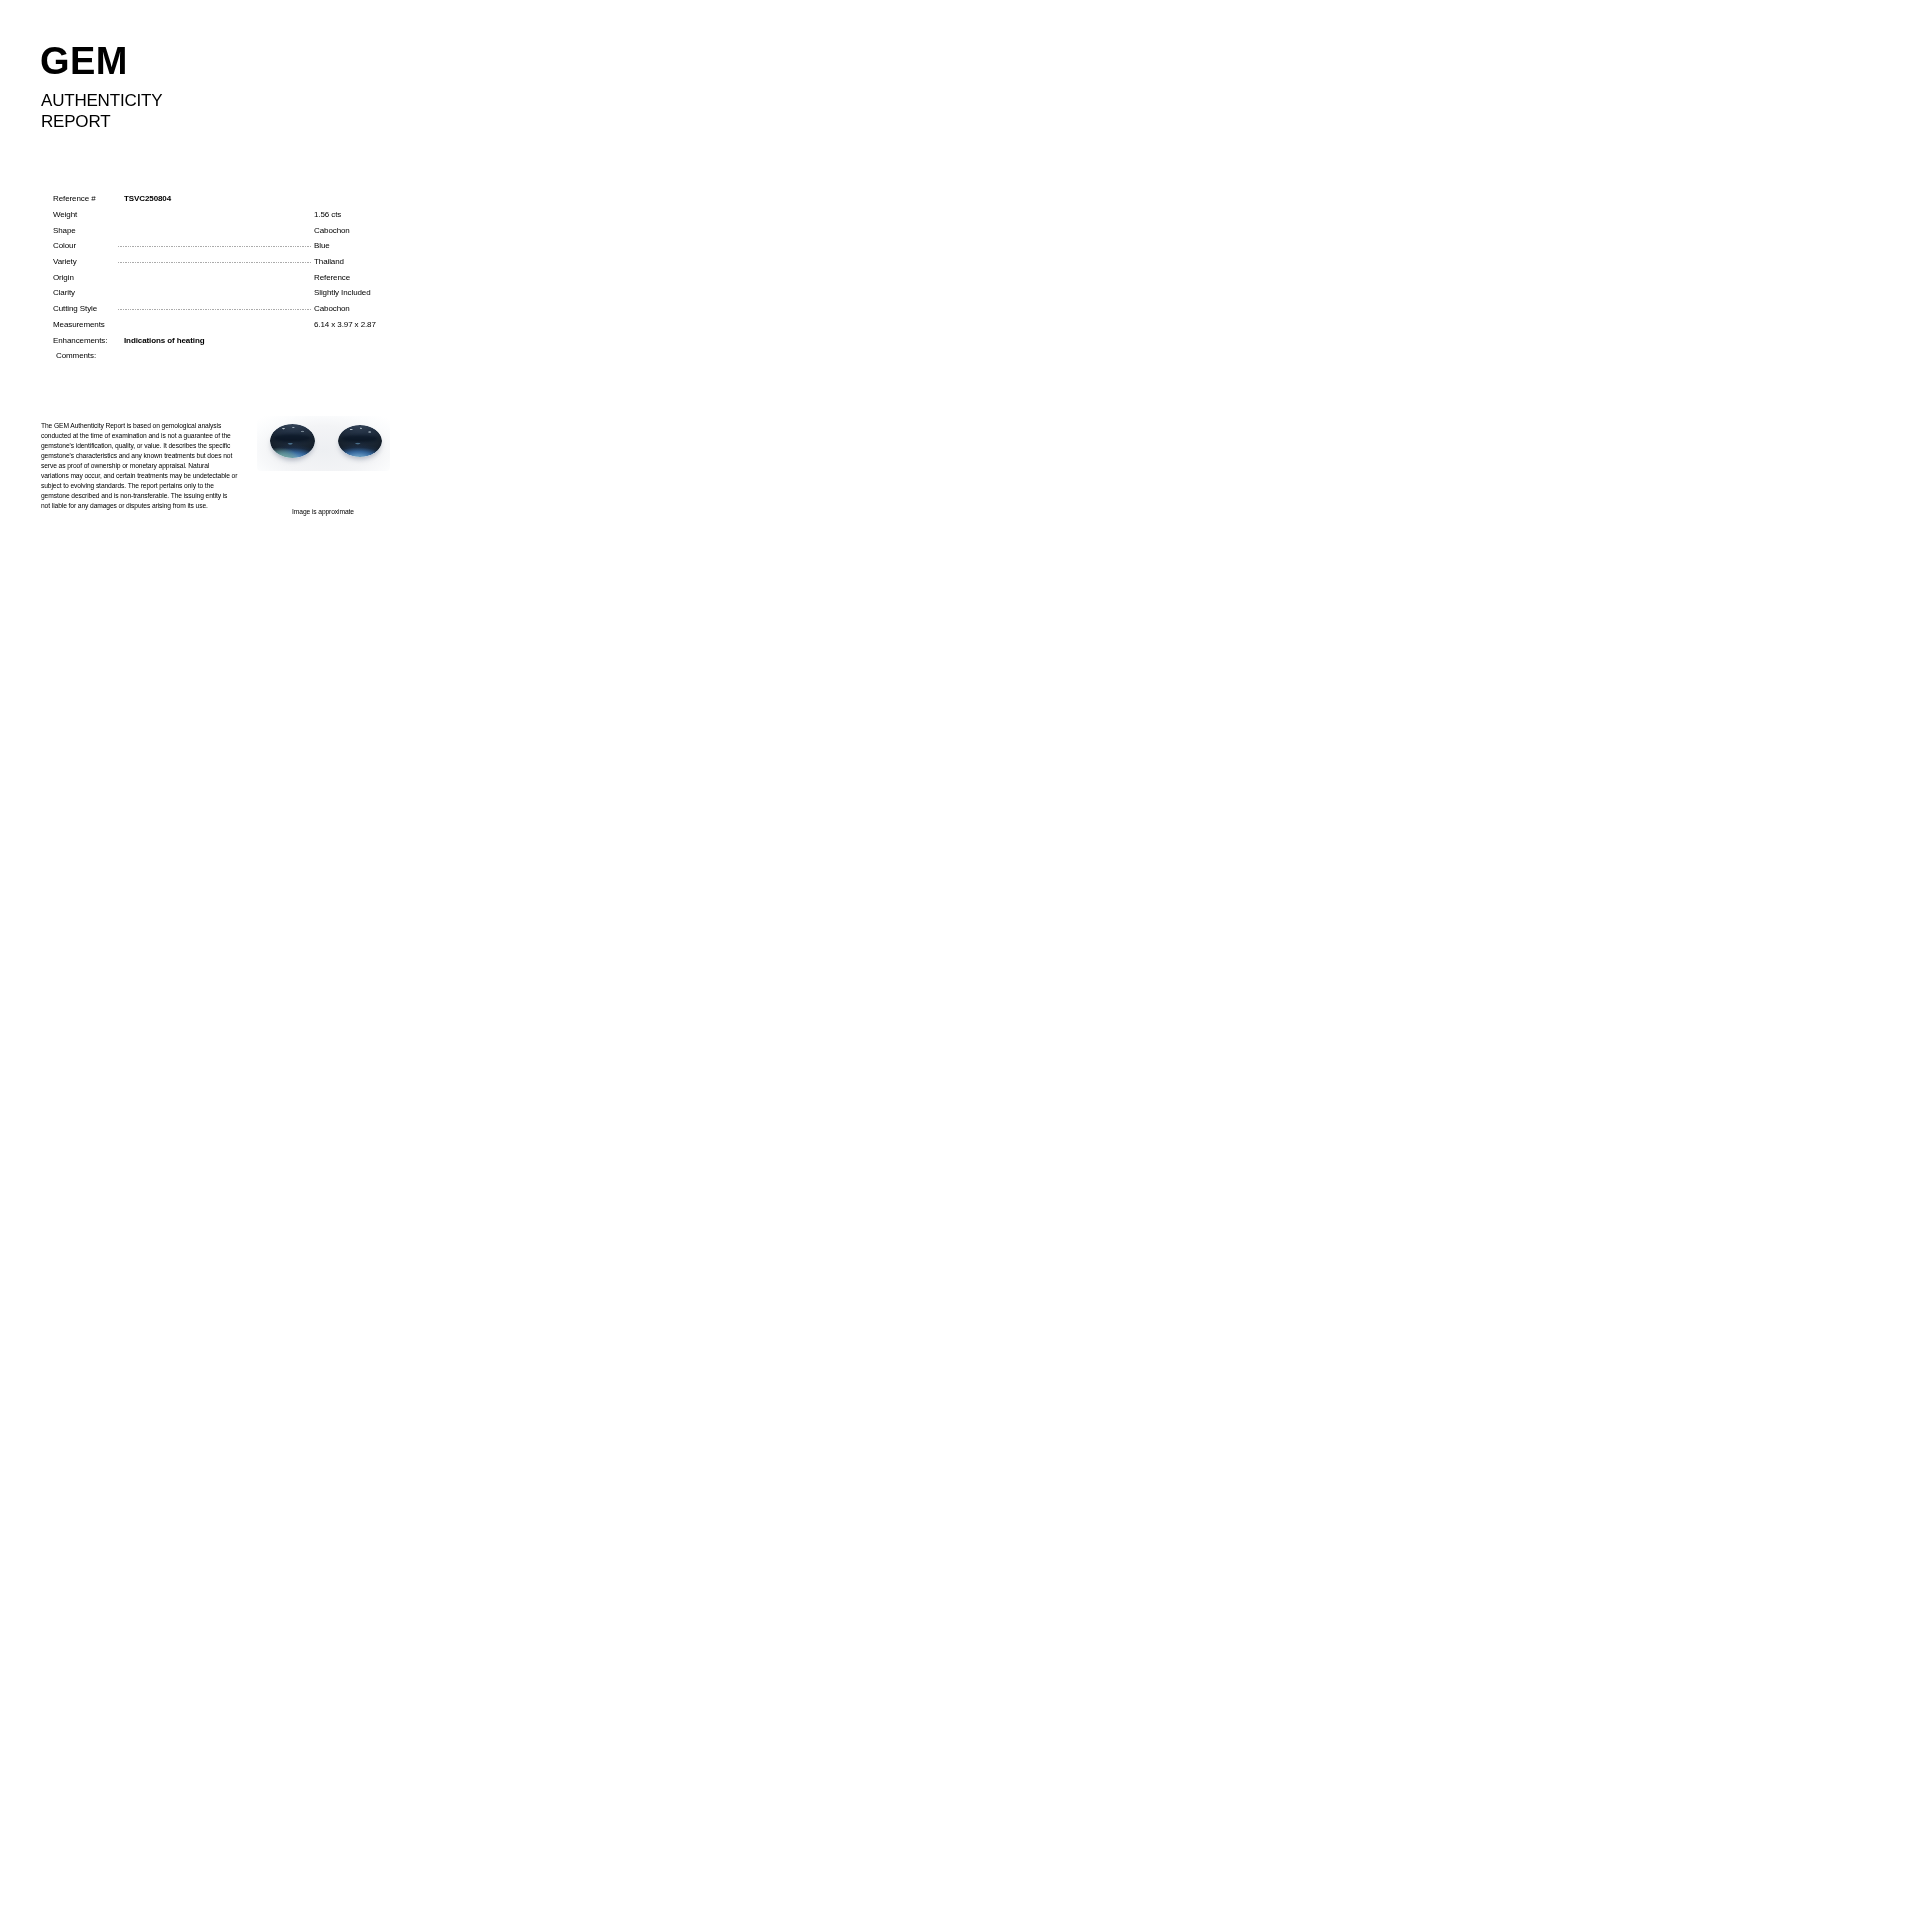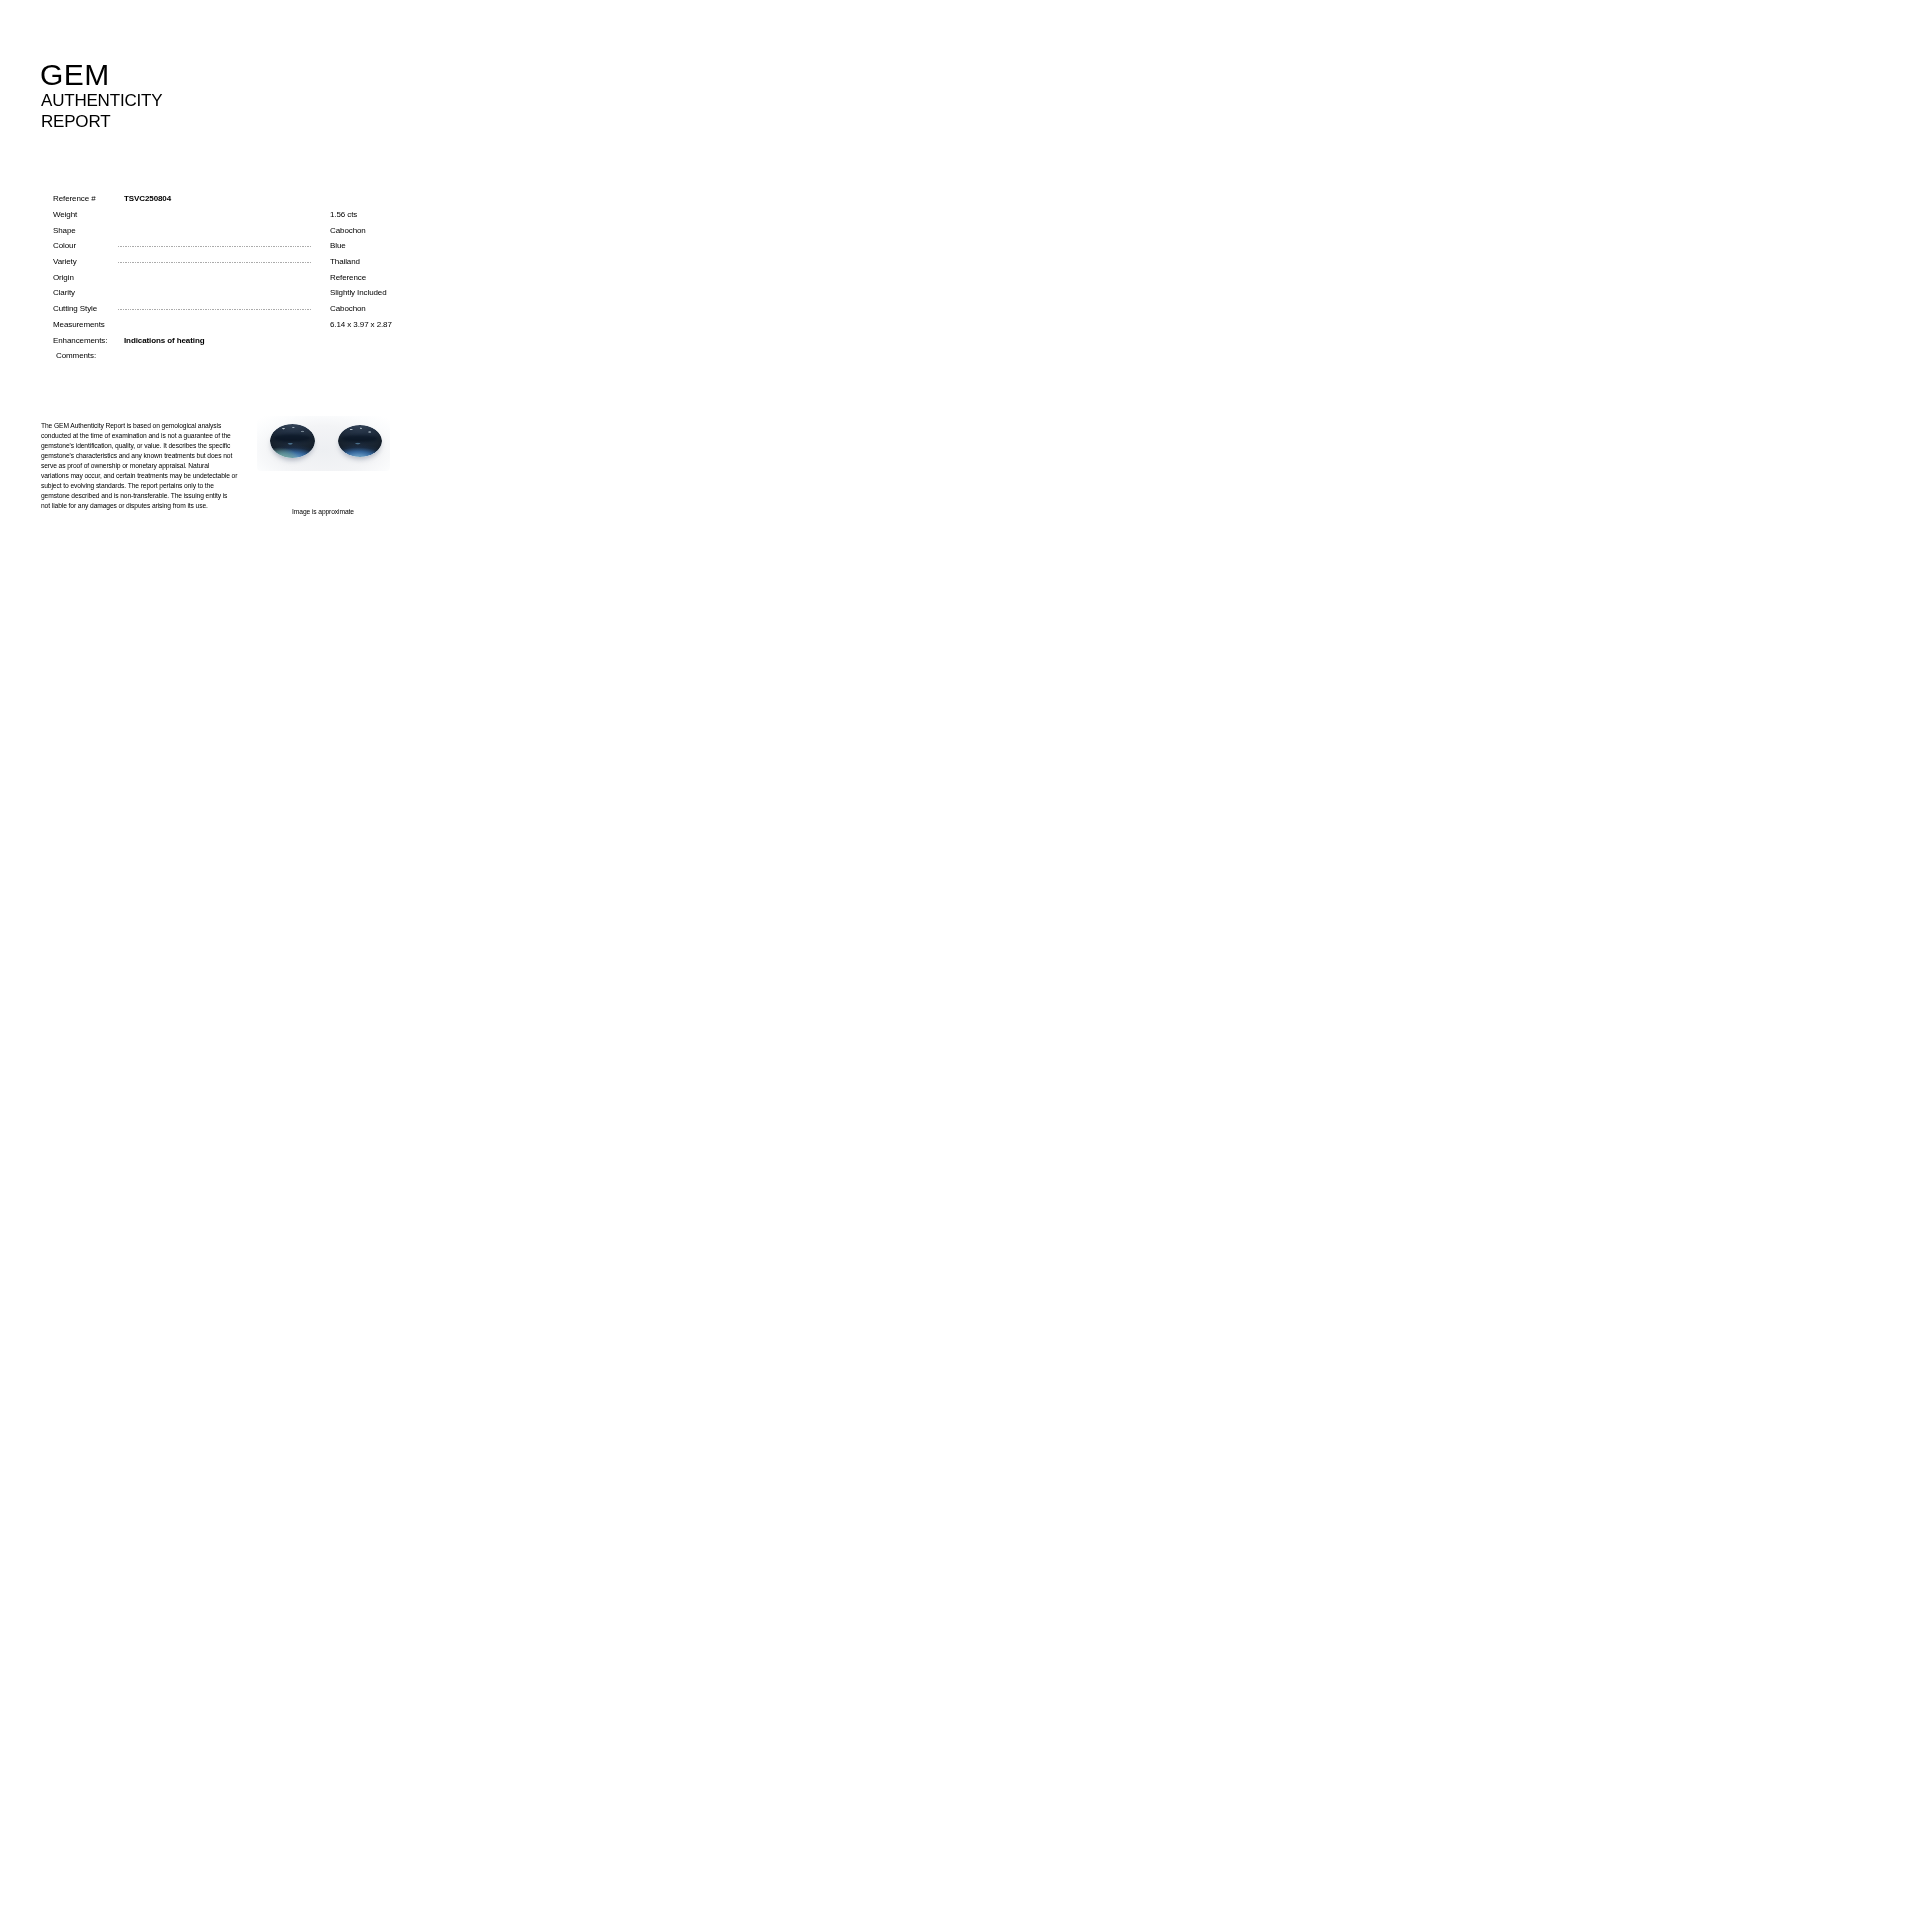--- a/index.html
+++ b/index.html
@@ -8,22 +8,22 @@
     background:#ffffff;
     position:relative;
     font-family:"Liberation Sans","DejaVu Sans",sans-serif;
     color:#000;
     overflow:hidden;
   }
   .page{position:absolute;inset:0;}
 
   
   .title-gem{
-    position:absolute;left:40px;top:60px;
-    font-size:30px;font-weight:normal;line-height:1;
+    position:absolute;left:40px;top:42px;
+    font-size:38px;font-weight:bold;line-height:1;
     letter-spacing:0.4px;
   }
   .title-sub{
     position:absolute;left:41px;top:90px;
     font-size:17px;font-weight:400;line-height:21px;
     letter-spacing:-0.2px;
   }
 
   
   .rows{
@@ -41,21 +41,21 @@
   }
   .row.comments .label{padding-left:15px;width:50px;flex:0 0 50px;}
   .row .leader{
     width:193px;flex:0 0 193px;
     height:0.4px;margin-top:1.5px;
     background:repeating-linear-gradient(90deg,#ababab 0 1px,transparent 1px 1.7px);
   }
   .row .value{
     white-space:nowrap;
   }
-  .row.leaderrow .value{margin-left:19px;}
+  .row.leaderrow .value{margin-left:3px;}
   .row.inline .value{margin-left:6px;font-weight:bold;}
 
   
   .disclaimer{
     position:absolute;left:41px;top:421px;width:197px;
     font-size:6.7px;line-height:10px;letter-spacing:-0.1px;
     text-align:left;
   }
 
   

